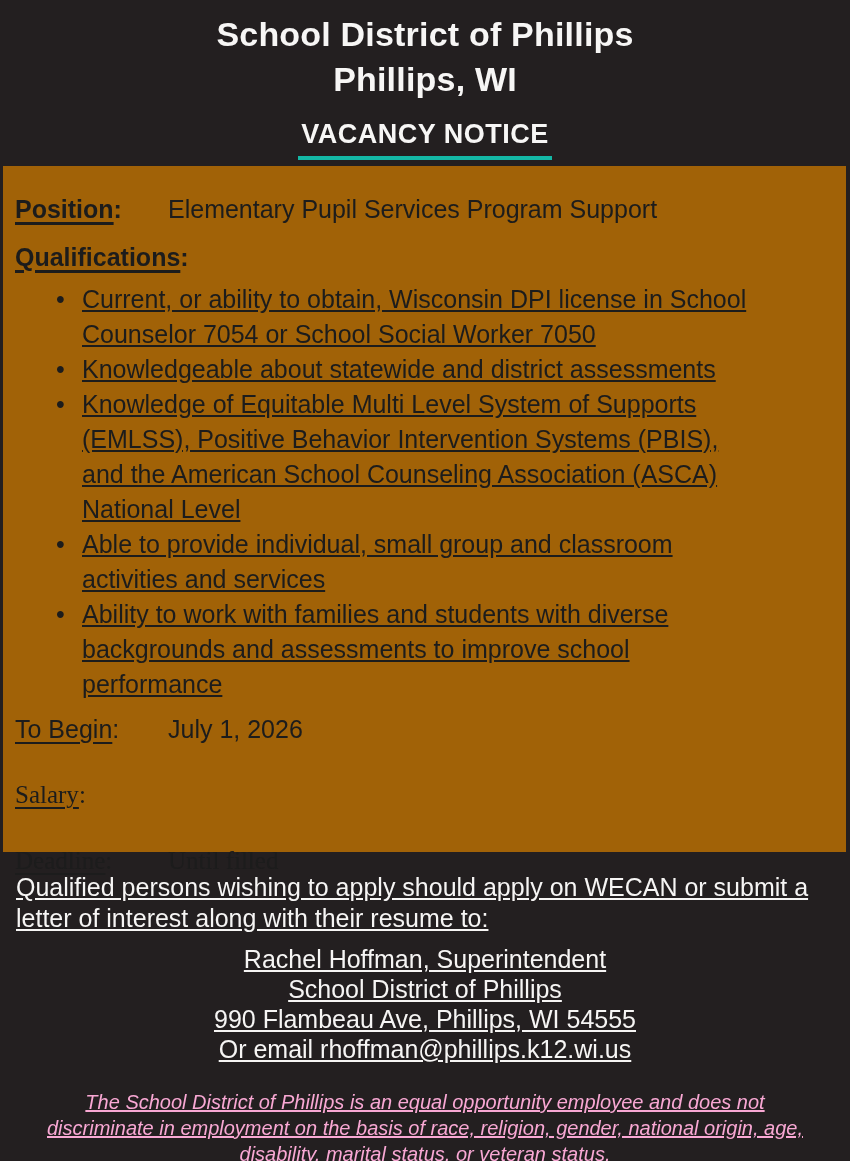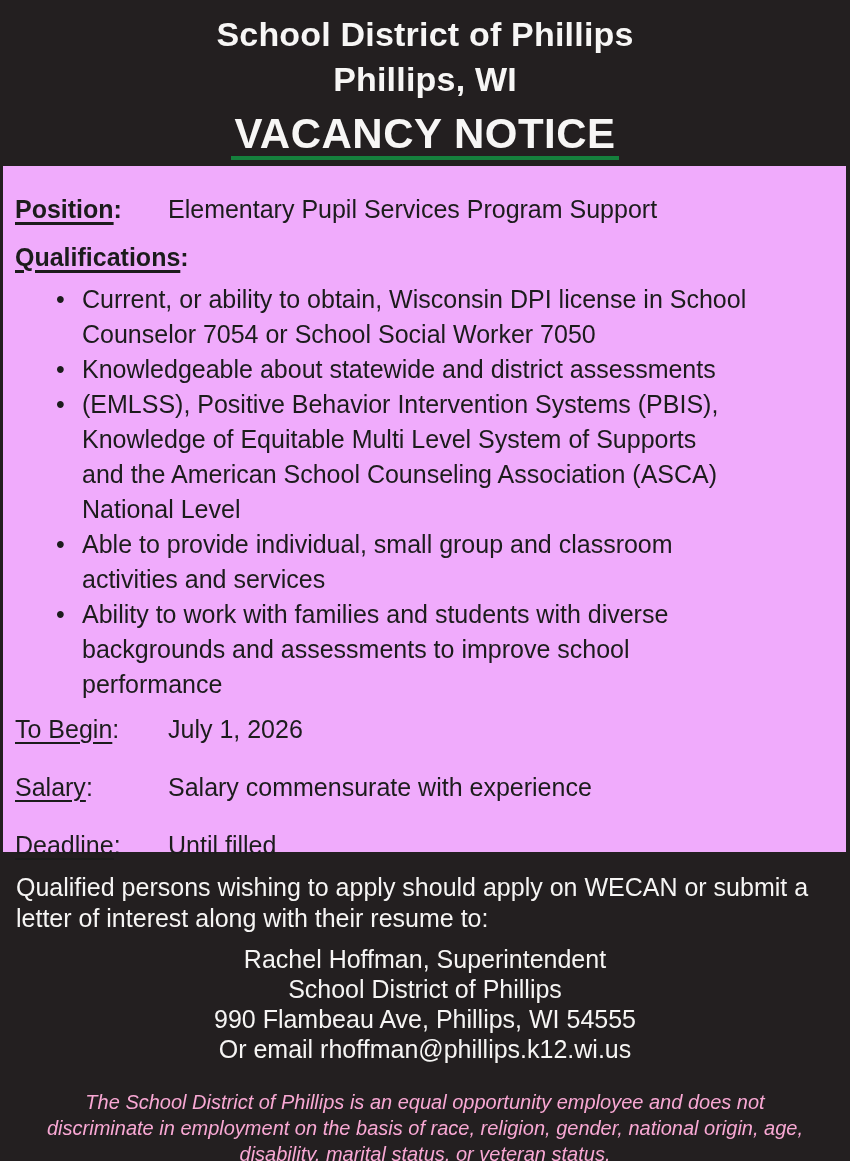--- a/index.html
+++ b/index.html
@@ -12,30 +12,30 @@
     -webkit-font-smoothing: antialiased;
   }
   .page { width: 850px; height: 977px; position: relative; }
 
   
   .header { padding-top: 12px; text-align: center; color: #f7f6f5; }
   .title-line { font-size: 34px; font-weight: 700; line-height: 45px; letter-spacing: 0.2px; }
   .notice {
     display: inline-block;
     margin-top: 12px;
-    font-size: 42px; font-weight: 700; line-height: 40px;
+    font-size: 27px; font-weight: 700; line-height: 40px;
     letter-spacing: 0.5px;
-    border-bottom: 4px solid #15803d;
+    border-bottom: 4px solid #14b8a6;
     padding: 0 3px 2px 3px;
   }
 
   
   .white-box {
     margin: 6px 4px 0 3px;
-    background: #f0abfc;
+    background: #a16207;
     color: #1c1c1c;
     font-size: 25px;
     padding: 26px 14px 6px 12px;
     height: 654px;
   }
   .bold { font-weight: 700; }
   .ul-word { text-decoration: underline; text-decoration-thickness: 2px; text-underline-offset: 4px; }
   .bold .ul-word { text-decoration-thickness: 3px; }
 
   .info-row { display: flex; line-height: 34px; }
@@ -44,24 +44,24 @@
 
   .section-heading { margin-top: 14px; line-height: 34px; }
 
   .bullets { list-style: none; margin: 8px 0 0 39px; padding: 0; }
   .bullets li { position: relative; padding-left: 28px; line-height: 35px; }
   .bullets li::before {
     content: "\2022";
     position: absolute; left: 2px; top: 0;
     font-size: 25px;
   }
-  .line { display: block; white-space: nowrap; }
+  .line { display: block; white-space: nowrap; text-decoration: underline; }
 
   .mt-first { margin-top: 10px; }
-  .mt-row { margin-top: 24px; }
+  .mt-row { margin-top: 32px; font-family: Liberation Serif, serif; }
 
   
   .footer { color: #f6f5f4; padding: 20px 16px 0 16px; font-size: 25px; }
   .intro { line-height: 31px; }
   .contact { margin-top: 10px; text-align: center; line-height: 30px; }
   .disclaimer {
     margin-top: 25px; text-align: center;
     font-style: italic; font-size: 20px; line-height: 26px;
     color: #f9a8d4;
   }
@@ -92,22 +92,22 @@
 
     <ul class="bullets">
       <li>
         <span class="line">Current, or ability to obtain, Wisconsin DPI license in School</span>
         <span class="line">Counselor 7054 or School Social Worker 7050</span>
       </li>
       <li>
         <span class="line">Knowledgeable about statewide and district assessments</span>
       </li>
       <li>
+        <span class="line">Knowledge of Equitable Multi Level System of Supports</span>
         <span class="line">(EMLSS), Positive Behavior Intervention Systems (PBIS),</span>
-        <span class="line">Knowledge of Equitable Multi Level System of Supports</span>
         <span class="line">and the American School Counseling Association (ASCA)</span>
         <span class="line">National Level</span>
       </li>
       <li>
         <span class="line">Able to provide individual, small group and classroom</span>
         <span class="line">activities and services</span>
       </li>
       <li>
         <span class="line">Ability to work with families and students with diverse</span>
         <span class="line">backgrounds and assessments to improve school</span>
@@ -115,21 +115,20 @@
       </li>
     </ul>
 
     <div class="info-row mt-first">
       <span class="lbl"><u class="ul-word">To Begin</u><span>:</span></span>
       <span class="val">July 1, 2026</span>
     </div>
 
     <div class="info-row mt-row">
       <span class="lbl"><u class="ul-word">Salary</u><span>:</span></span>
-      <span class="val">Salary commensurate with experience</span>
     </div>
 
     <div class="info-row mt-row">
       <span class="lbl"><u class="ul-word">Deadline</u><span>:</span></span>
       <span class="val">Until filled</span>
     </div>
 
   </main>
 
   <footer class="footer">

